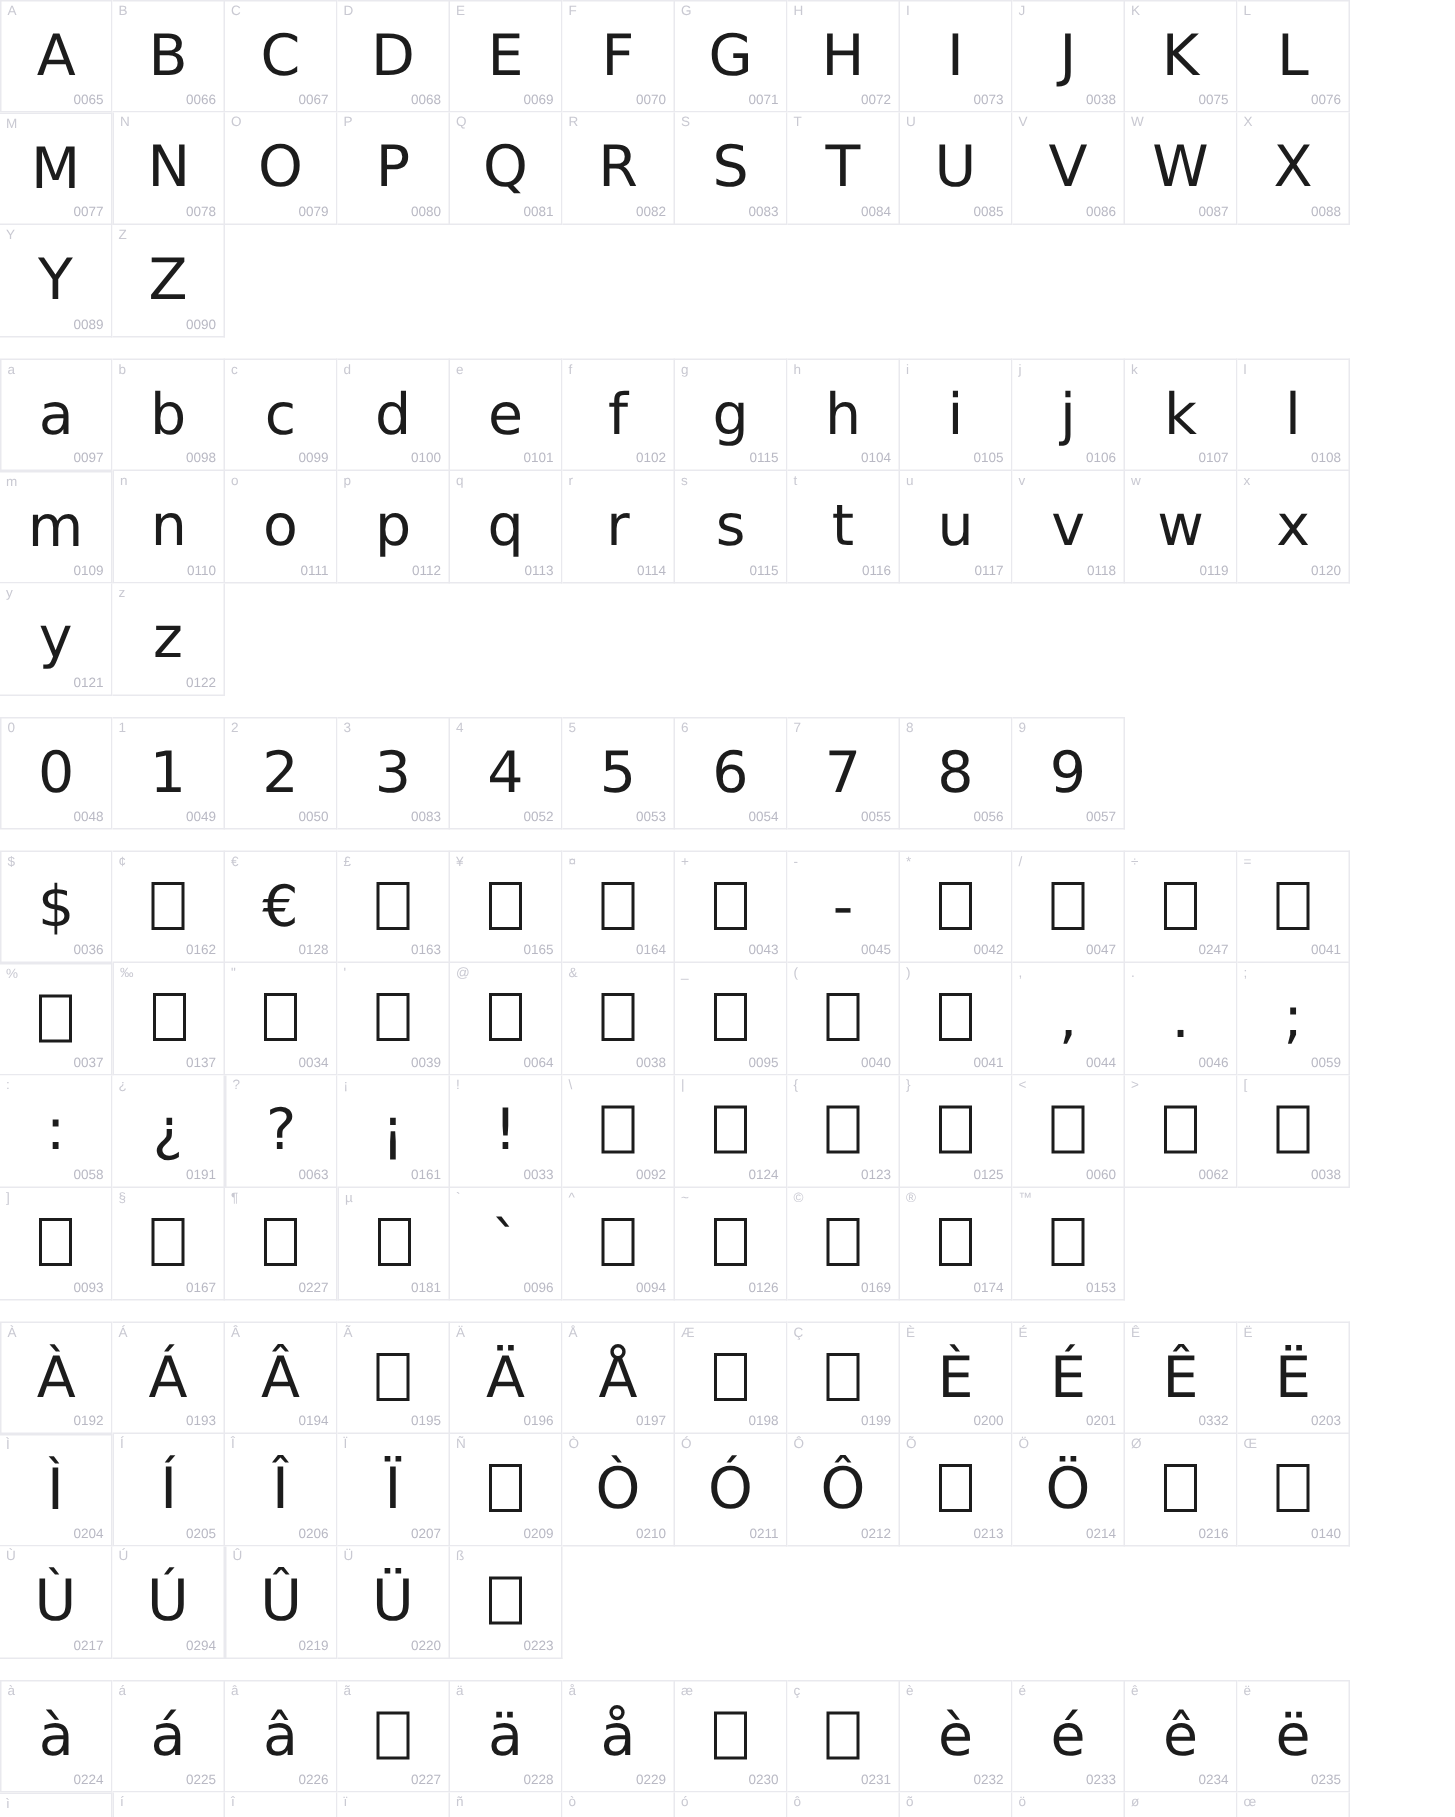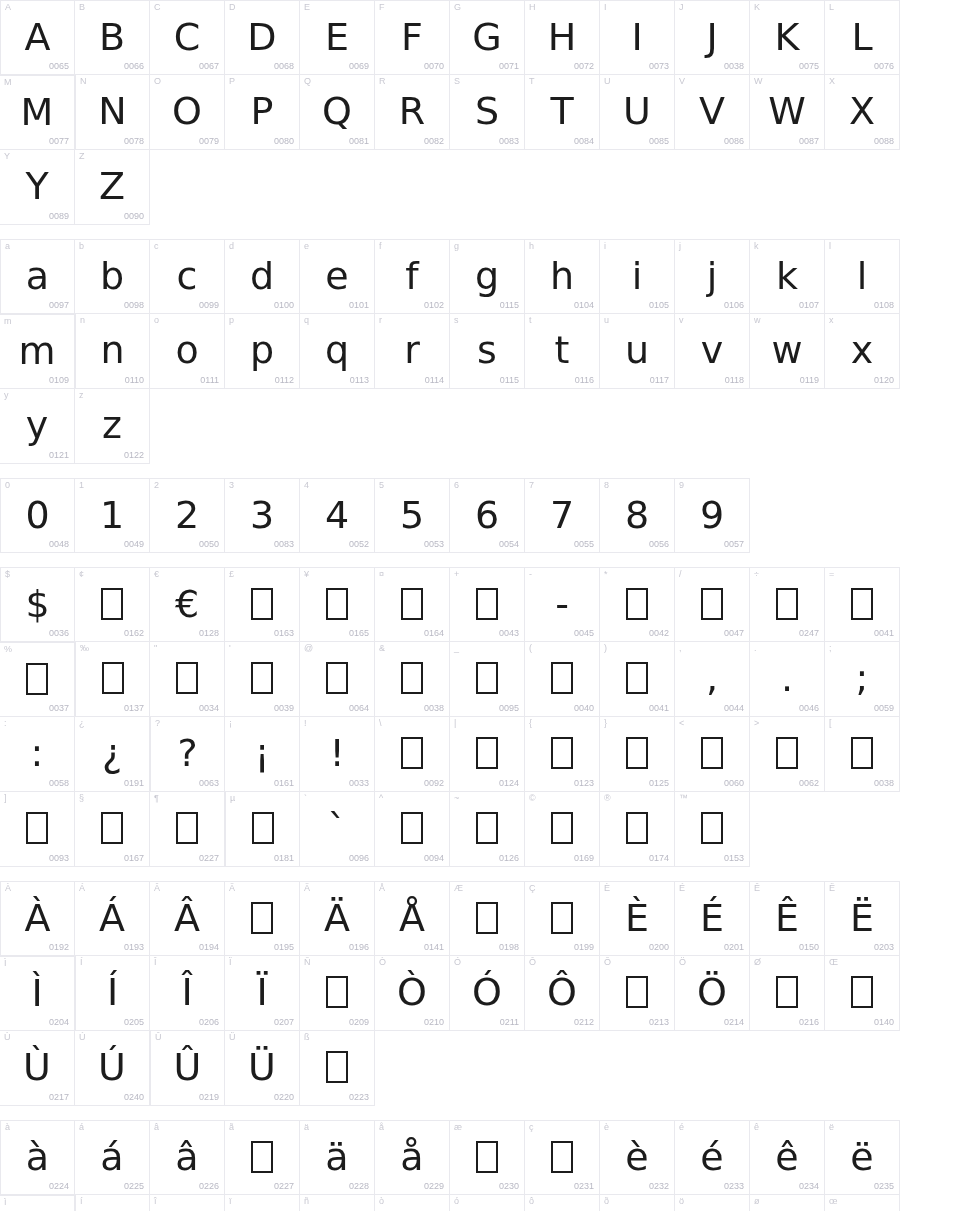--- a/index.html
+++ b/index.html
@@ -662,21 +662,21 @@
         <span class="code">0195</span>
       </div>
       <div class="cell first-row">
         <span class="corner">Ä</span>
         <span class="glyph">Ä</span>
         <span class="code">0196</span>
       </div>
       <div class="cell first-row">
         <span class="corner">Å</span>
         <span class="glyph">Å</span>
-        <span class="code">0141</span>
+        <span class="code">0197</span>
       </div>
       <div class="cell first-row">
         <span class="corner">Æ</span>
         <span class="glyph tofu"></span>
         <span class="code">0198</span>
       </div>
       <div class="cell first-row">
         <span class="corner">Ç</span>
         <span class="glyph tofu"></span>
         <span class="code">0199</span>
@@ -687,21 +687,21 @@
         <span class="code">0200</span>
       </div>
       <div class="cell first-row">
         <span class="corner">É</span>
         <span class="glyph">É</span>
         <span class="code">0201</span>
       </div>
       <div class="cell first-row">
         <span class="corner">Ê</span>
         <span class="glyph">Ê</span>
-        <span class="code">0150</span>
+        <span class="code">0332</span>
       </div>
       <div class="cell first-row">
         <span class="corner">Ë</span>
         <span class="glyph">Ë</span>
         <span class="code">0203</span>
       </div>
       <div class="cell first-row">
         <span class="corner">Ì</span>
         <span class="glyph">Ì</span>
         <span class="code">0204</span>
@@ -762,21 +762,21 @@
         <span class="code">0140</span>
       </div>
       <div class="cell">
         <span class="corner">Ù</span>
         <span class="glyph">Ù</span>
         <span class="code">0217</span>
       </div>
       <div class="cell">
         <span class="corner">Ú</span>
         <span class="glyph">Ú</span>
-        <span class="code">0240</span>
+        <span class="code">0294</span>
       </div>
       <div class="cell first-col">
         <span class="corner">Û</span>
         <span class="glyph">Û</span>
         <span class="code">0219</span>
       </div>
       <div class="cell">
         <span class="corner">Ü</span>
         <span class="glyph">Ü</span>
         <span class="code">0220</span>

